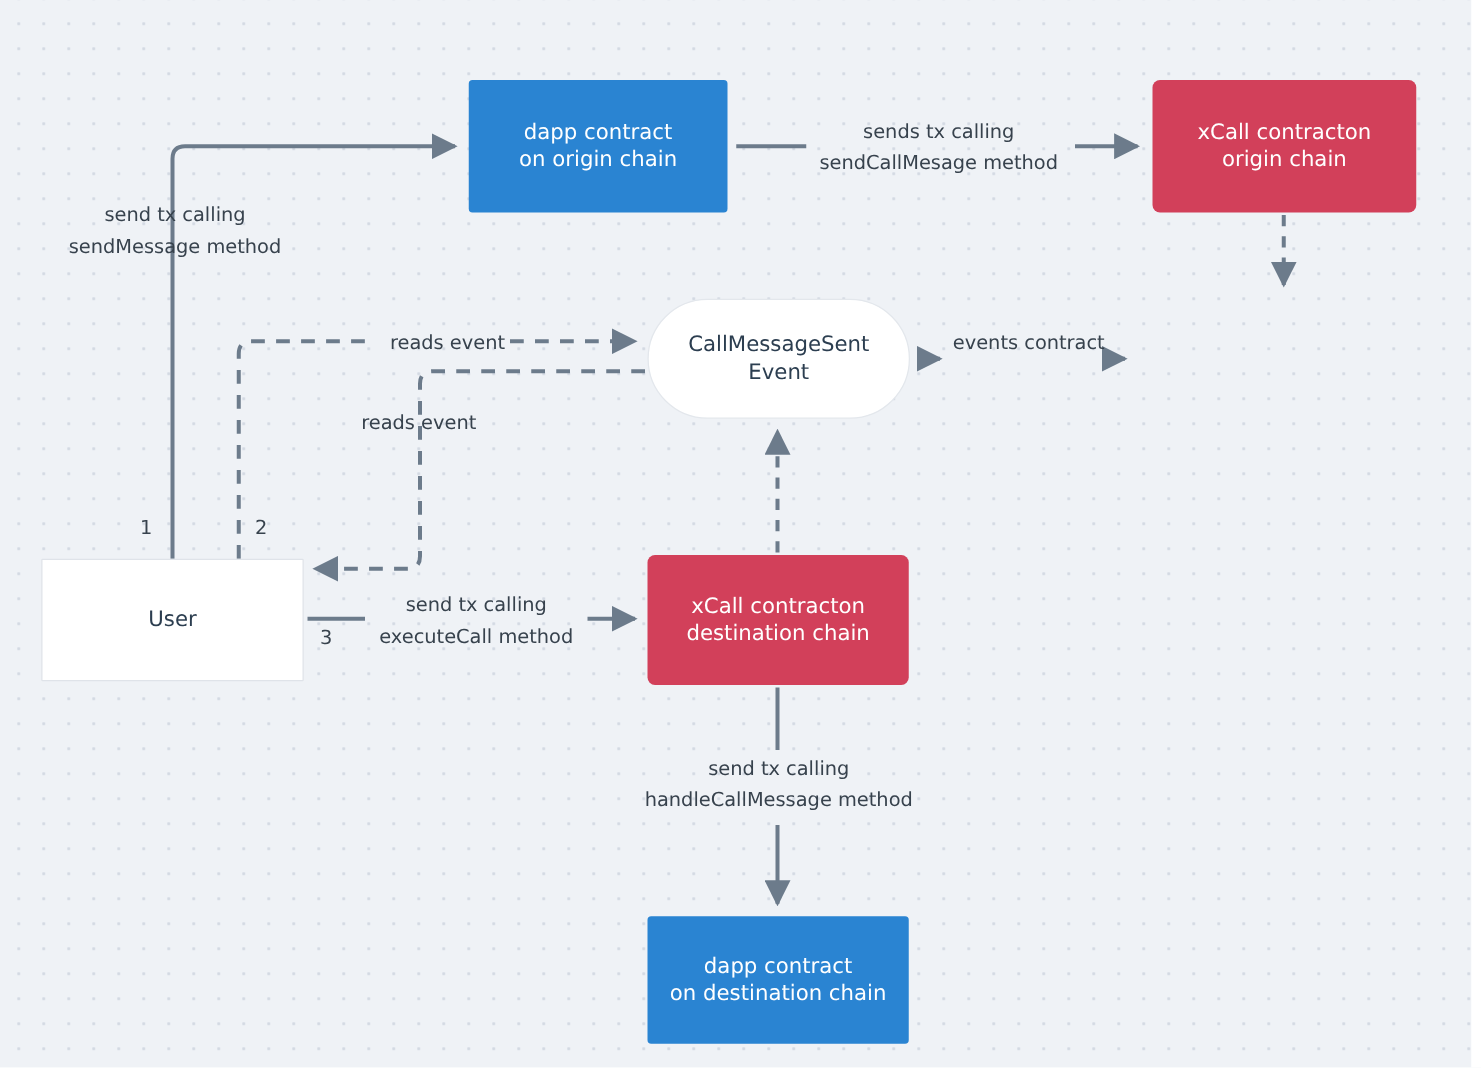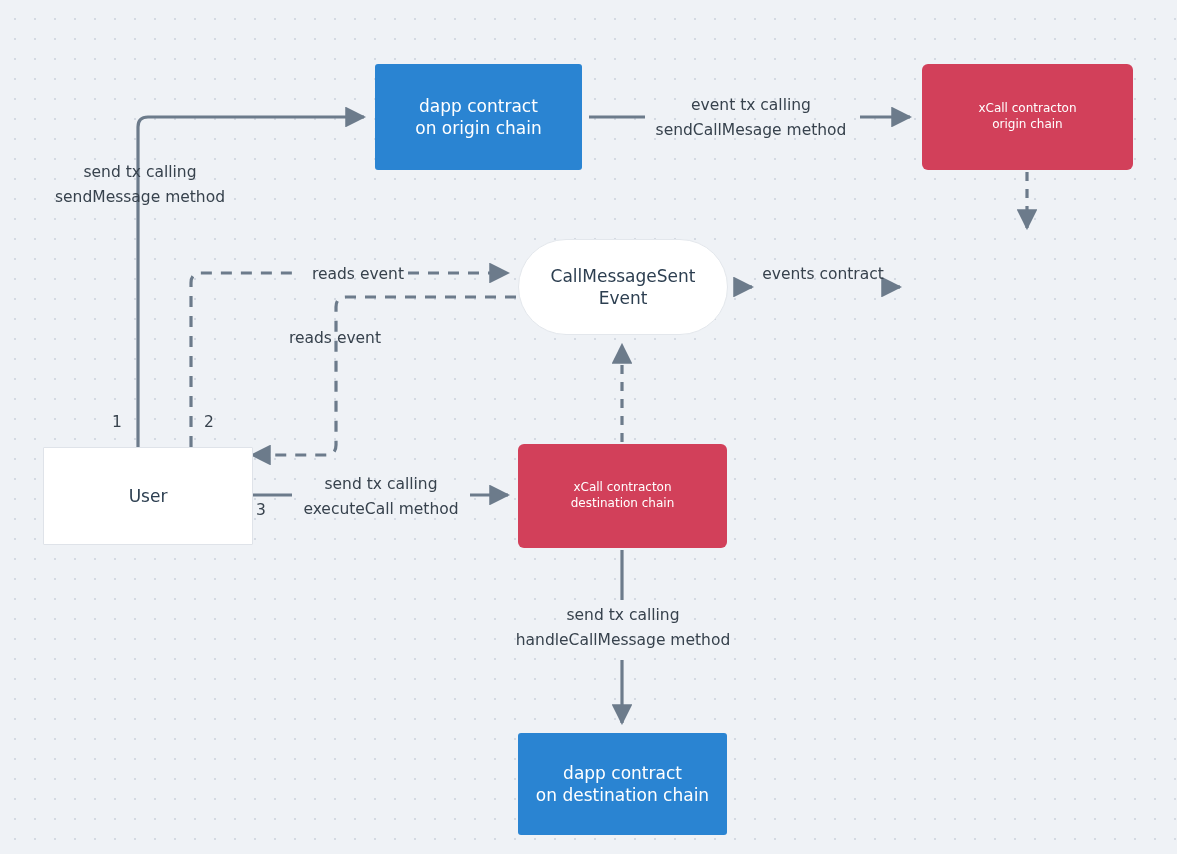--- a/index.html
+++ b/index.html
@@ -41,21 +41,21 @@
   .node-blue {
     background: #2a84d2;
     color: #ffffff;
     border-radius: 3px;
     font-size: 17px;
   }
   .node-red {
     background: #d2405a;
     color: #ffffff;
     border-radius: 6px;
-    font-size: 12px;
+    font-size: 17px;
   }
   .node-white-rect {
     background: #ffffff;
     color: #2c3e50;
     border: 1px solid #dfe3e9;
     border-radius: 1px;
     font-size: 17px;
   }
   .node-stadium {
     background: #ffffff;
@@ -129,38 +129,38 @@
     <span class="node-label">xCall contracton
 origin chain</span>
   </div>
 
   <div class="node node-stadium" style="left: 518px; top: 239px; width: 210px; height: 96px;">
     <span class="node-label">CallMessageSent
 Event</span>
   </div>
 
 
-  <div class="node node-white-rect" style="left: 33px; top: 447px; width: 210px; height: 98px; margin-left: 10px;">
+  <div class="node node-white-rect" style="left: 33px; top: 447px; width: 210px; height: 98px;">
     <span class="node-label">User</span>
   </div>
 
   <div class="node node-red" style="left: 518px; top: 444px; width: 209px; height: 104px;">
     <span class="node-label">xCall contracton
 destination chain</span>
   </div>
 
   <div class="node node-blue" style="left: 518px; top: 733px; width: 209px; height: 102px;">
     <span class="node-label">dapp contract
 on destination chain</span>
   </div>
 
   <div class="edge-label" style="left: 40px; top: 160px; width: 200px;">send tx calling
 sendMessage method</div>
   <div class="edge-label num" style="left: 108px; top: 410px; width: 18px;">1</div>
-  <div class="edge-label" style="left: 638px; top: 93px; width: 226px;">event tx calling
+  <div class="edge-label" style="left: 638px; top: 93px; width: 226px;">sends tx calling
 sendCallMesage method</div>
   <div class="edge-label" style="left: 303px; top: 262px; width: 110px;">reads event</div>
   <div class="edge-label" style="left: 280px; top: 326px; width: 110px;">reads event</div>
   <div class="edge-label num" style="left: 200px; top: 410px; width: 18px;">2</div>
   <div class="edge-label" style="left: 757px; top: 262px; width: 132px;">events contract</div>
   <div class="edge-label" style="left: 288px; top: 472px; width: 186px;">send tx calling
 executeCall method</div>
   <div class="edge-label num" style="left: 252px; top: 498px; width: 18px;">3</div>
   <div class="edge-label" style="left: 492px; top: 603px; width: 262px;">send tx calling
 handleCallMessage method</div>

